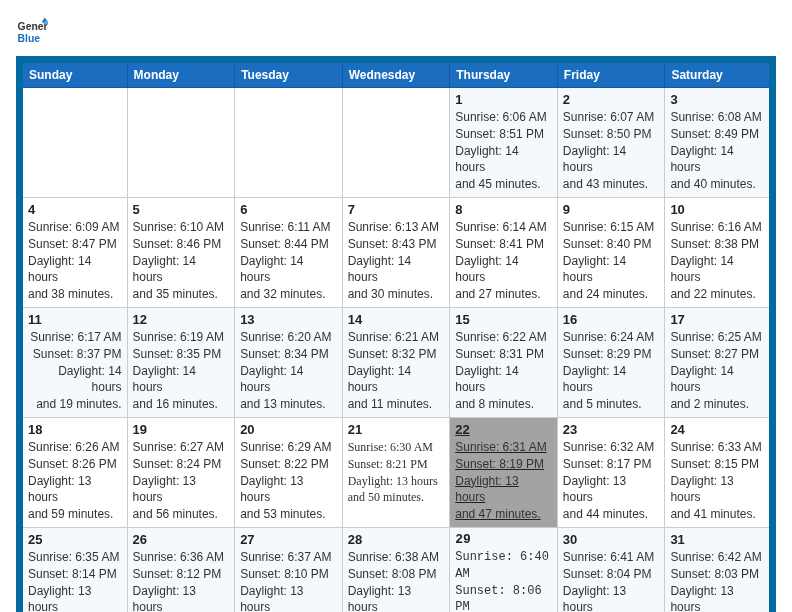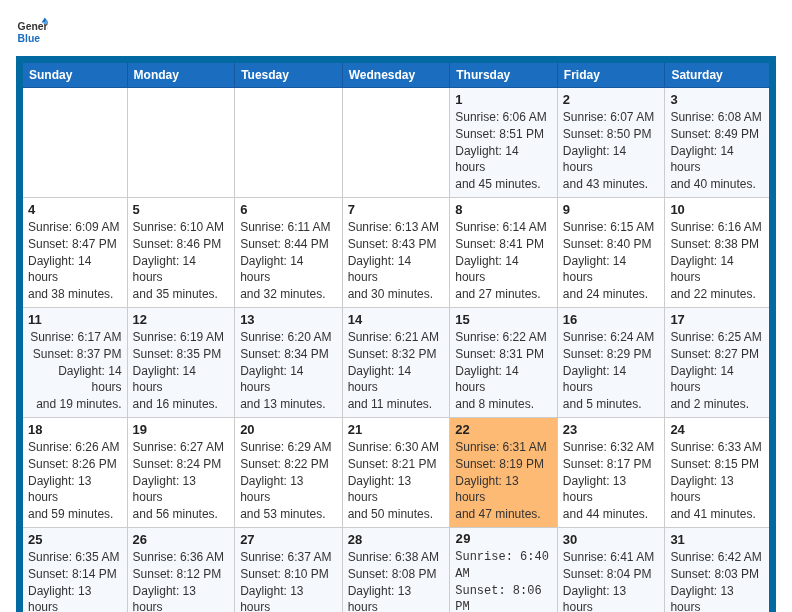--- a/index.html
+++ b/index.html
@@ -273,26 +273,26 @@
           </td>
           <td style="background: rgb(255, 255, 255);">
             <span class="day-num">20</span>
             <div class="day-detail" style="white-space: pre-line;">Sunrise: 6:29 AM
 Sunset: 8:22 PM
 Daylight: 13 hours
 and 53 minutes.</div>
           </td>
           <td style="background: rgb(255, 255, 255);">
             <span class="day-num">21</span>
-            <div class="day-detail" style="white-space: pre-line;">Sunrise: 6:30 AM
+            <div class="day-detail" style="white-space: pre-line; font-family: Liberation Serif, serif;">Sunrise: 6:30 AM
 Sunset: 8:21 PM
 Daylight: 13 hours
 and 50 minutes.</div>
           </td>
-          <td style="background: #fdba74;">
+          <td style="background: #a3a3a3; text-decoration: underline;">
             <span class="day-num">22</span>
             <div class="day-detail" style="white-space: pre-line;">Sunrise: 6:31 AM
 Sunset: 8:19 PM
 Daylight: 13 hours
 and 47 minutes.</div>
           </td>
           <td style="background: rgb(255, 255, 255);">
             <span class="day-num">23</span>
             <div class="day-detail" style="white-space: pre-line;">Sunrise: 6:32 AM
 Sunset: 8:17 PM

